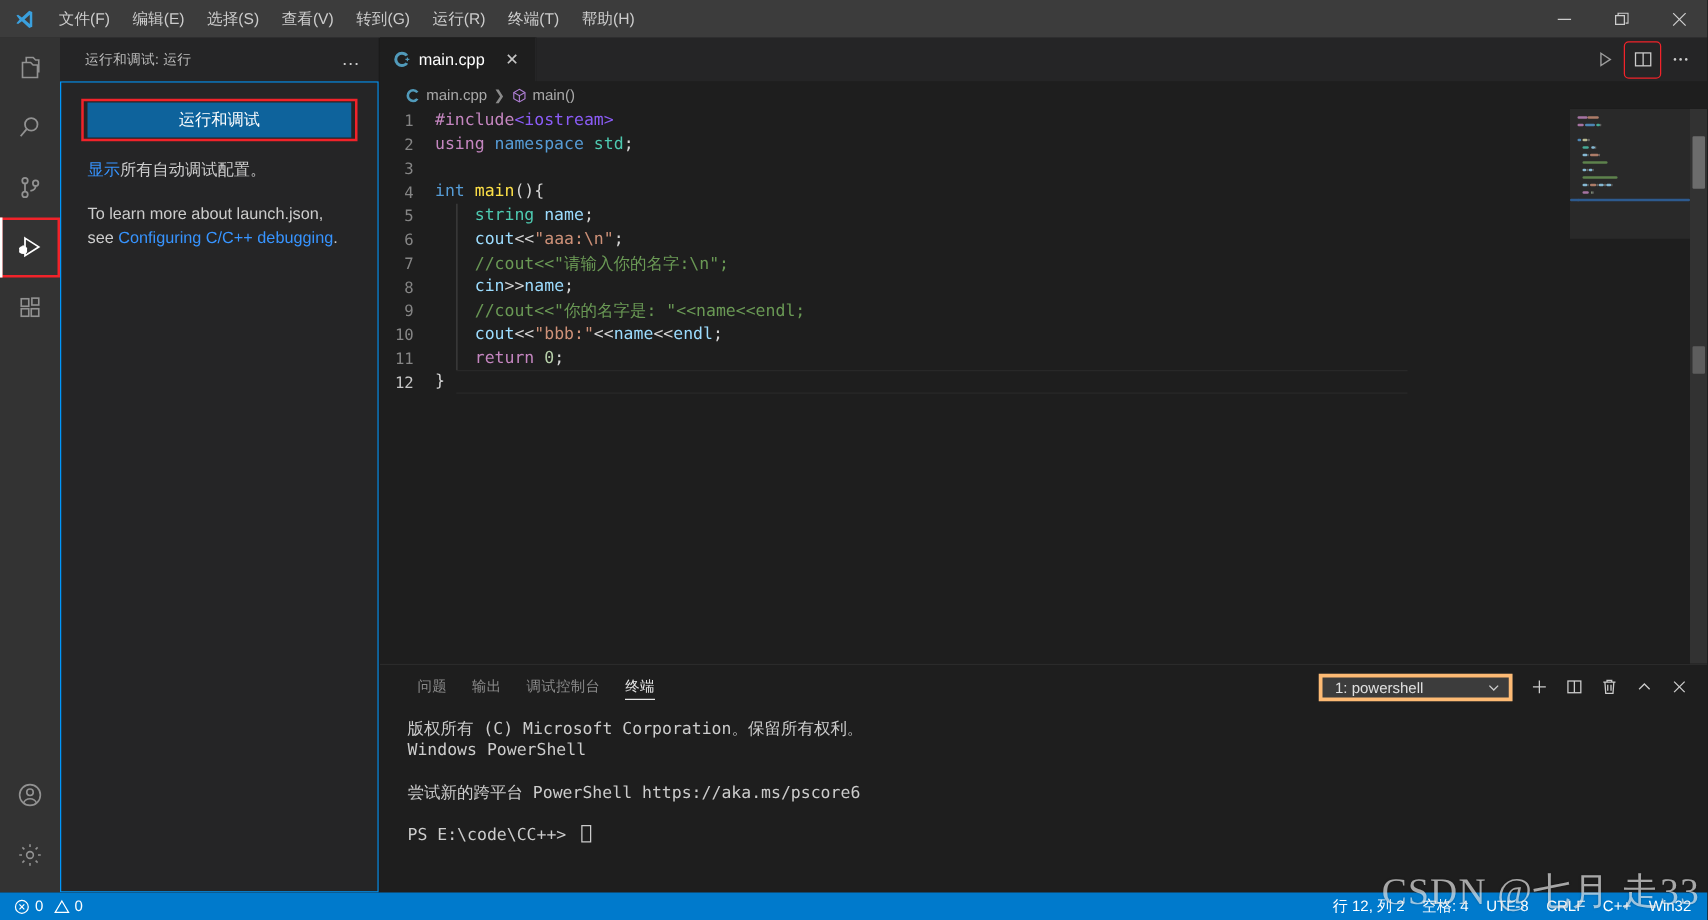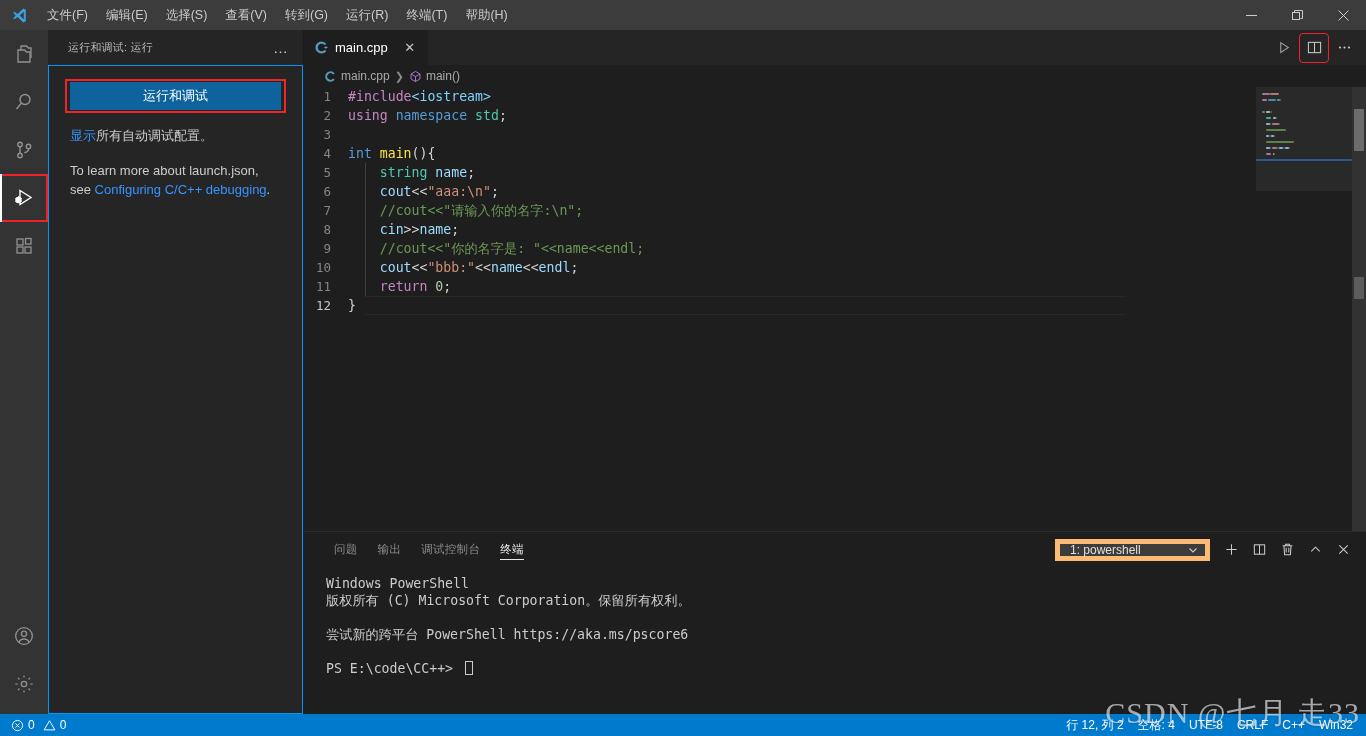--- a/index.html
+++ b/index.html
@@ -101,21 +101,21 @@
   #code-area { flex: 1; position: relative; overflow: hidden; display: flex; }
   #code-scroll { flex: 1; position: relative; }
   .code-line { height: 19px; display: flex; align-items: center; font-family: "DejaVu Sans Mono", monospace; font-size: 13.2px; white-space: pre; }
   .ln { width: 44px; text-align: right; color: #858585; flex: none; padding-right: 17px; font-size: 12.5px; }
   .ln.cur { color: #c6c6c6; }
   .code-text { color: #d4d4d4; position: relative; }
   .cur-line-hl { position: absolute; left: 61px; right: 130px; height: 19px; border-top: 1px solid #282828; border-bottom: 1px solid #282828; pointer-events: none; }
   .indent-guide { position:absolute; width:1px; background:#404040; left:0; }
 
   .tk-pp   { color: #c586c0; }  
-  .tk-inc  { color: #7dd3fc; }  
+  .tk-inc  { color: #8b5cf6; }  
   .tk-kw   { color: #569cd6; }  
   .tk-ns   { color: #4ec9b0; }  
   .tk-fn   { color: #fde047; }  
   .tk-var  { color: #9cdcfe; }  
   .tk-str  { color: #ce9178; }  
   .tk-cmt  { color: #6a9955; }  
   .tk-num  { color: #b5cea8; }  
   .tk-punc { color: #d4d4d4; }
 
   
@@ -131,21 +131,21 @@
   .panel-tab {
     display: flex; align-items: center; font-size: 11.5px; color: #8b8b8b; padding: 0 10px;
     cursor: pointer; position: relative; letter-spacing: .3px;
   }
   .panel-tab.active { color: #e7e7e7; }
   .panel-tab.active::after {
     content:''; position:absolute; left:10px; right:10px; bottom:7px; height:1px; background:#e7e7e7;
   }
   #panel-actions { margin-left: auto; display: flex; align-items: center; gap: 2px; padding-right: 10px; }
   #term-select {
-    height: 22px; width: 155px; background: #3c3c3c; border: 5px solid #fdba74; color: #e0e0e0;
+    height: 22px; width: 155px; background: #3c3c3c; border: 3px solid #fdba74; color: #e0e0e0;
     font-size: 12px; display: flex; align-items: center; padding: 0 6px 0 10px; cursor: pointer;
     margin-right: 6px;
   }
   #term-select .lbl { flex:1; }
   .pn-act { width: 26px; height: 26px; display:flex; align-items:center; justify-content:center; cursor:pointer; border-radius:3px; }
   #terminal-body { flex: 1; padding: 8px 0 0 22px; overflow: hidden; }
   .term-line { font-family: "DejaVu Sans Mono", monospace; font-size: 13.2px; color: #cccccc; line-height: 17px; white-space: pre; }
   .term-blank { height: 17px; }
   #term-cursor { display:inline-block; width:8px; height:14px; border:1px solid #cccccc; vertical-align:-2px; margin-left:4px; }
 
@@ -446,22 +446,22 @@
             </div>
             <div class="pn-act">
               <svg width="15" height="15" viewBox="0 0 16 16" fill="none" stroke="#cccccc" stroke-width="1.1">
                   <path d="M3.5 3.5l9 9M12.5 3.5l-9 9"></path>
                 </svg>
             </div>
           </div>
         </div>
 
         <div id="terminal-body">
+            <div class="term-line">版权所有 (C) Microsoft Corporation。保留所有权利。</div>
             <div class="term-line">Windows PowerShell</div>
-            <div class="term-line">版权所有 (C) Microsoft Corporation。保留所有权利。</div>
             <div class="term-blank"></div>
             <div class="term-line">尝试新的跨平台 PowerShell https://aka.ms/pscore6</div>
             <div class="term-blank"></div>
             <div class="term-line">PS E:\code\CC++&gt; <span id="term-cursor"></span></div>
           </div>
       </div>
 
     </div>
   </div>
 

